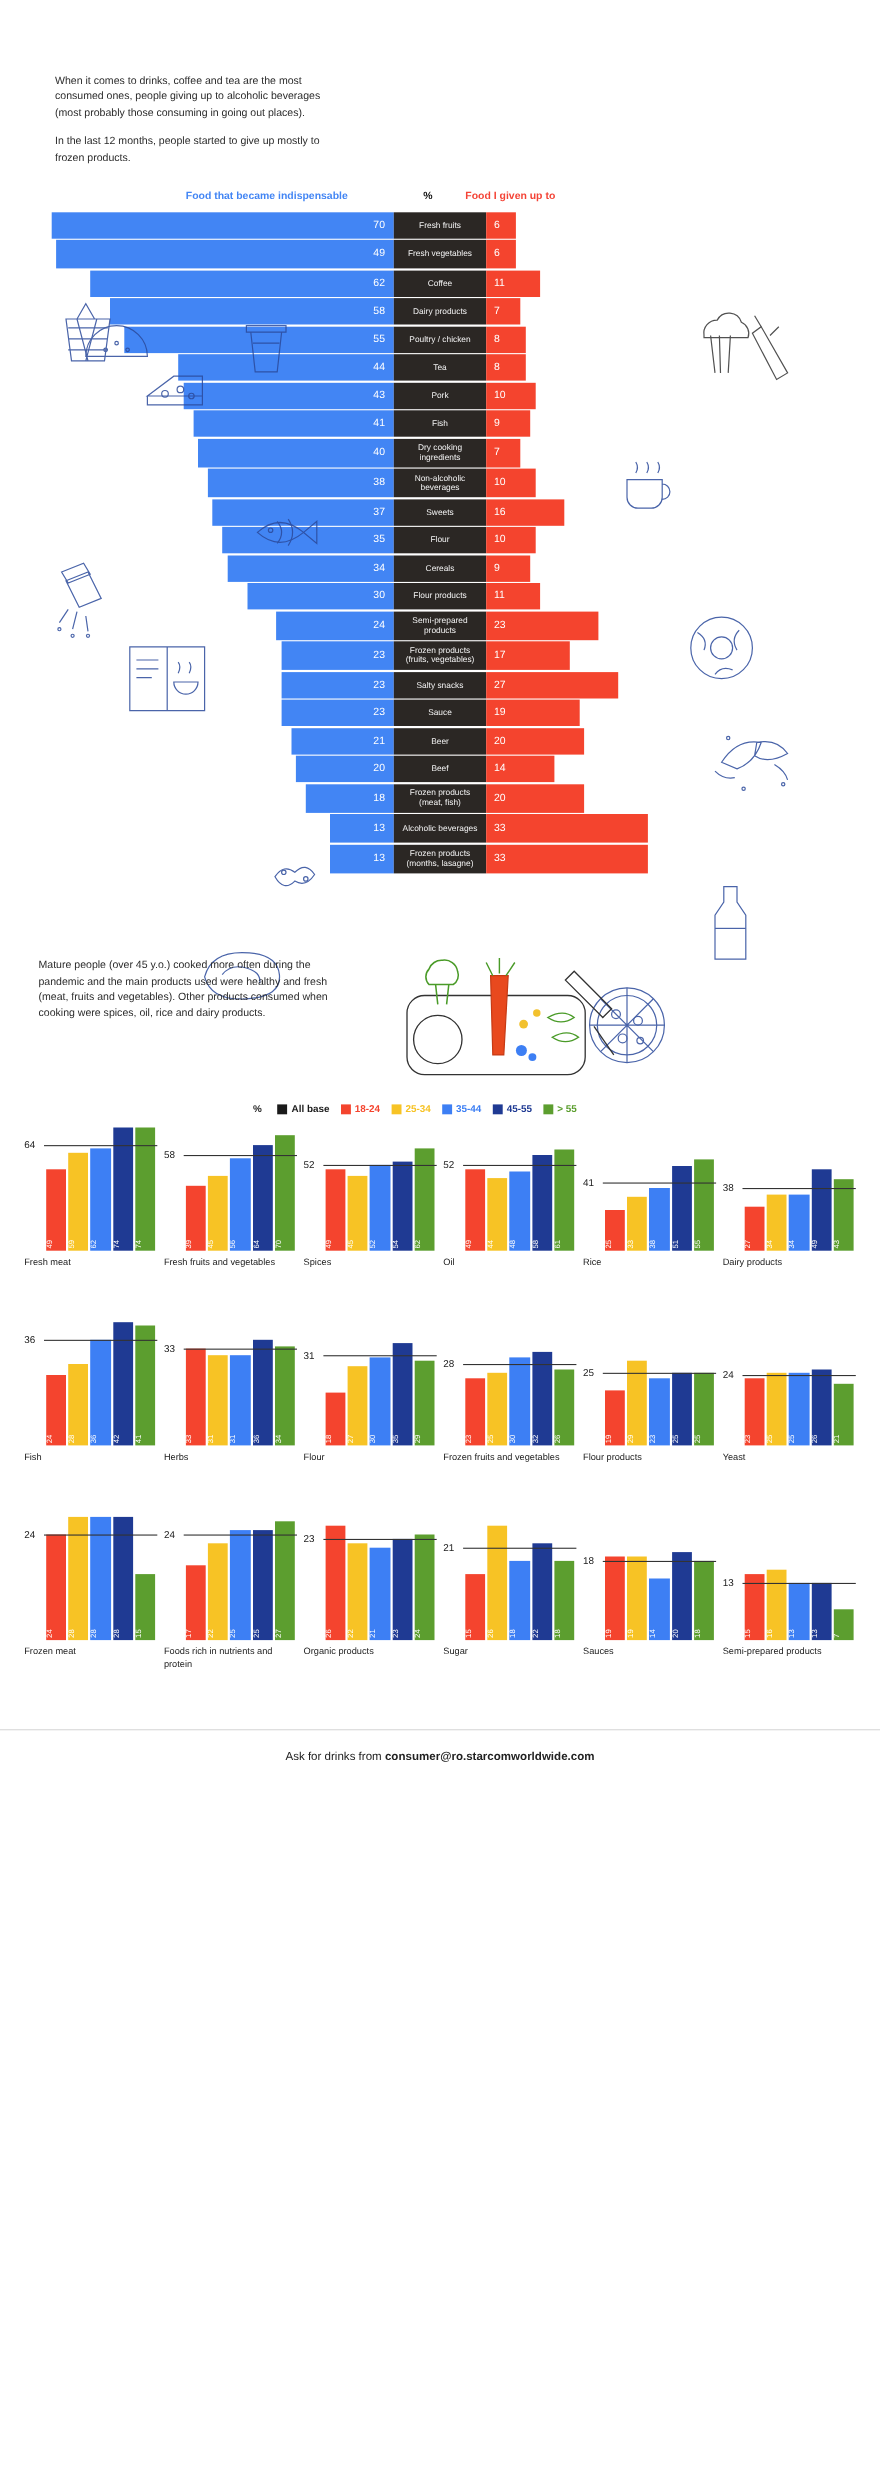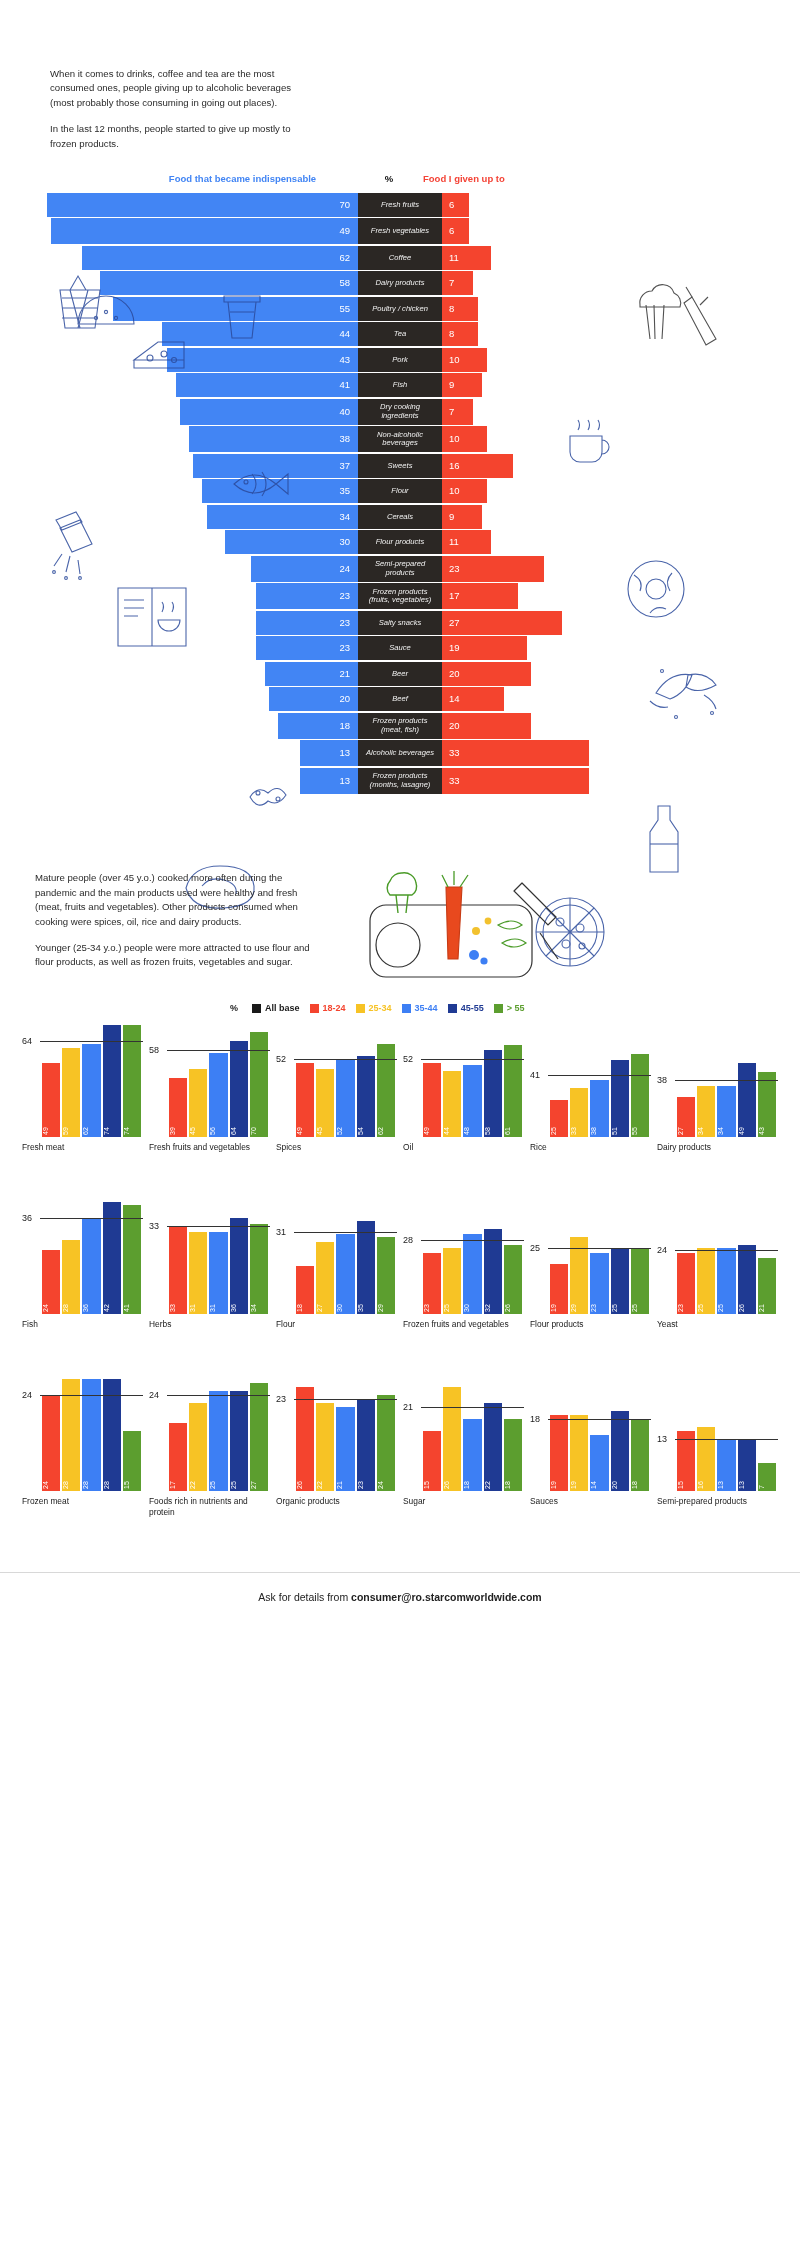--- a/index.html
+++ b/index.html
@@ -71,21 +71,20 @@
     top: 0; bottom: 0;
     background: #2b2724;
     color: #f2f2f2;
     font-size: 7.6px;
     line-height: 1.12;
     display: flex;
     align-items: center;
     justify-content: center;
     text-align: center;
     padding: 0 3px;
-    font-style: italic;
   }
   .bar-right {
     position: absolute;
     left: 442px;
     top: 0; bottom: 0;
     background: #f4442e;
     color: #fff;
     font-size: 9.5px;
     line-height: 24px;
     padding-left: 7px;
@@ -375,21 +374,20 @@
         <circle cx="62" cy="56" r="3"></circle>
       <path d="M50 8 v68 M16 42 h68 M26 18 l48 48 M74 18 l-48 48"></path>
     </svg>
   </div>
 
   <div class="sec2">
 
     <div class="s2-cols">
       <div class="s2-text">
         <p class="body-text">Mature people (over 45 y.o.) cooked more often during the pandemic and the main products used were healthy and fresh (meat, fruits and vegetables). Other products consumed when cooking were spices, oil, rice and dairy products.</p>
-        <p class="body-text">Younger (25-34 y.o.) people were more attracted to use flour and flour products, as well as frozen fruits, vegetables and sugar.</p>
       </div>
       <div class="s2-art">
         <svg width="250" height="120" viewBox="0 0 250 120" style="position:absolute;left:10px;top:0;">
           <g fill="none" stroke="#333" stroke-width="1.2">
             <path d="M60 34 h130 a16 16 0 0 1 16 16 v40 a16 16 0 0 1 -16 16 h-130 a16 16 0 0 1 -16 -16 v-40 a16 16 0 0 1 16 -16z"></path>
             <circle cx="72" cy="74" r="22"></circle>
           </g>
           <g fill="none" stroke="#4a9b28" stroke-width="1.4">
             <path d="M64 10 a12 12 0 0 1 12 -8 a12 12 0 0 1 14 10 a10 10 0 0 1 -4 12 h-22 a10 10 0 0 1 0 -14z"></path>
             <path d="M70 24 l2 18 M82 24 l-2 18"></path>
@@ -886,15 +884,15 @@
               <div class="gline" style="top: 53.5714%;"></div>
               <div class="gmax" style="top: 53.5714%;">13</div>
             </div>
             <div class="cat">Semi-prepared products</div>
           </div>
         </div>
       </div>
   </div>
 
   <div class="footer">
-    <span>Ask for details from </span><b>consumer@ro.starcomworldwide.com</b>
+    <span>Ask for drinks from </span><b>consumer@ro.starcomworldwide.com</b>
   </div>
 </div>
 
 </body></html>

